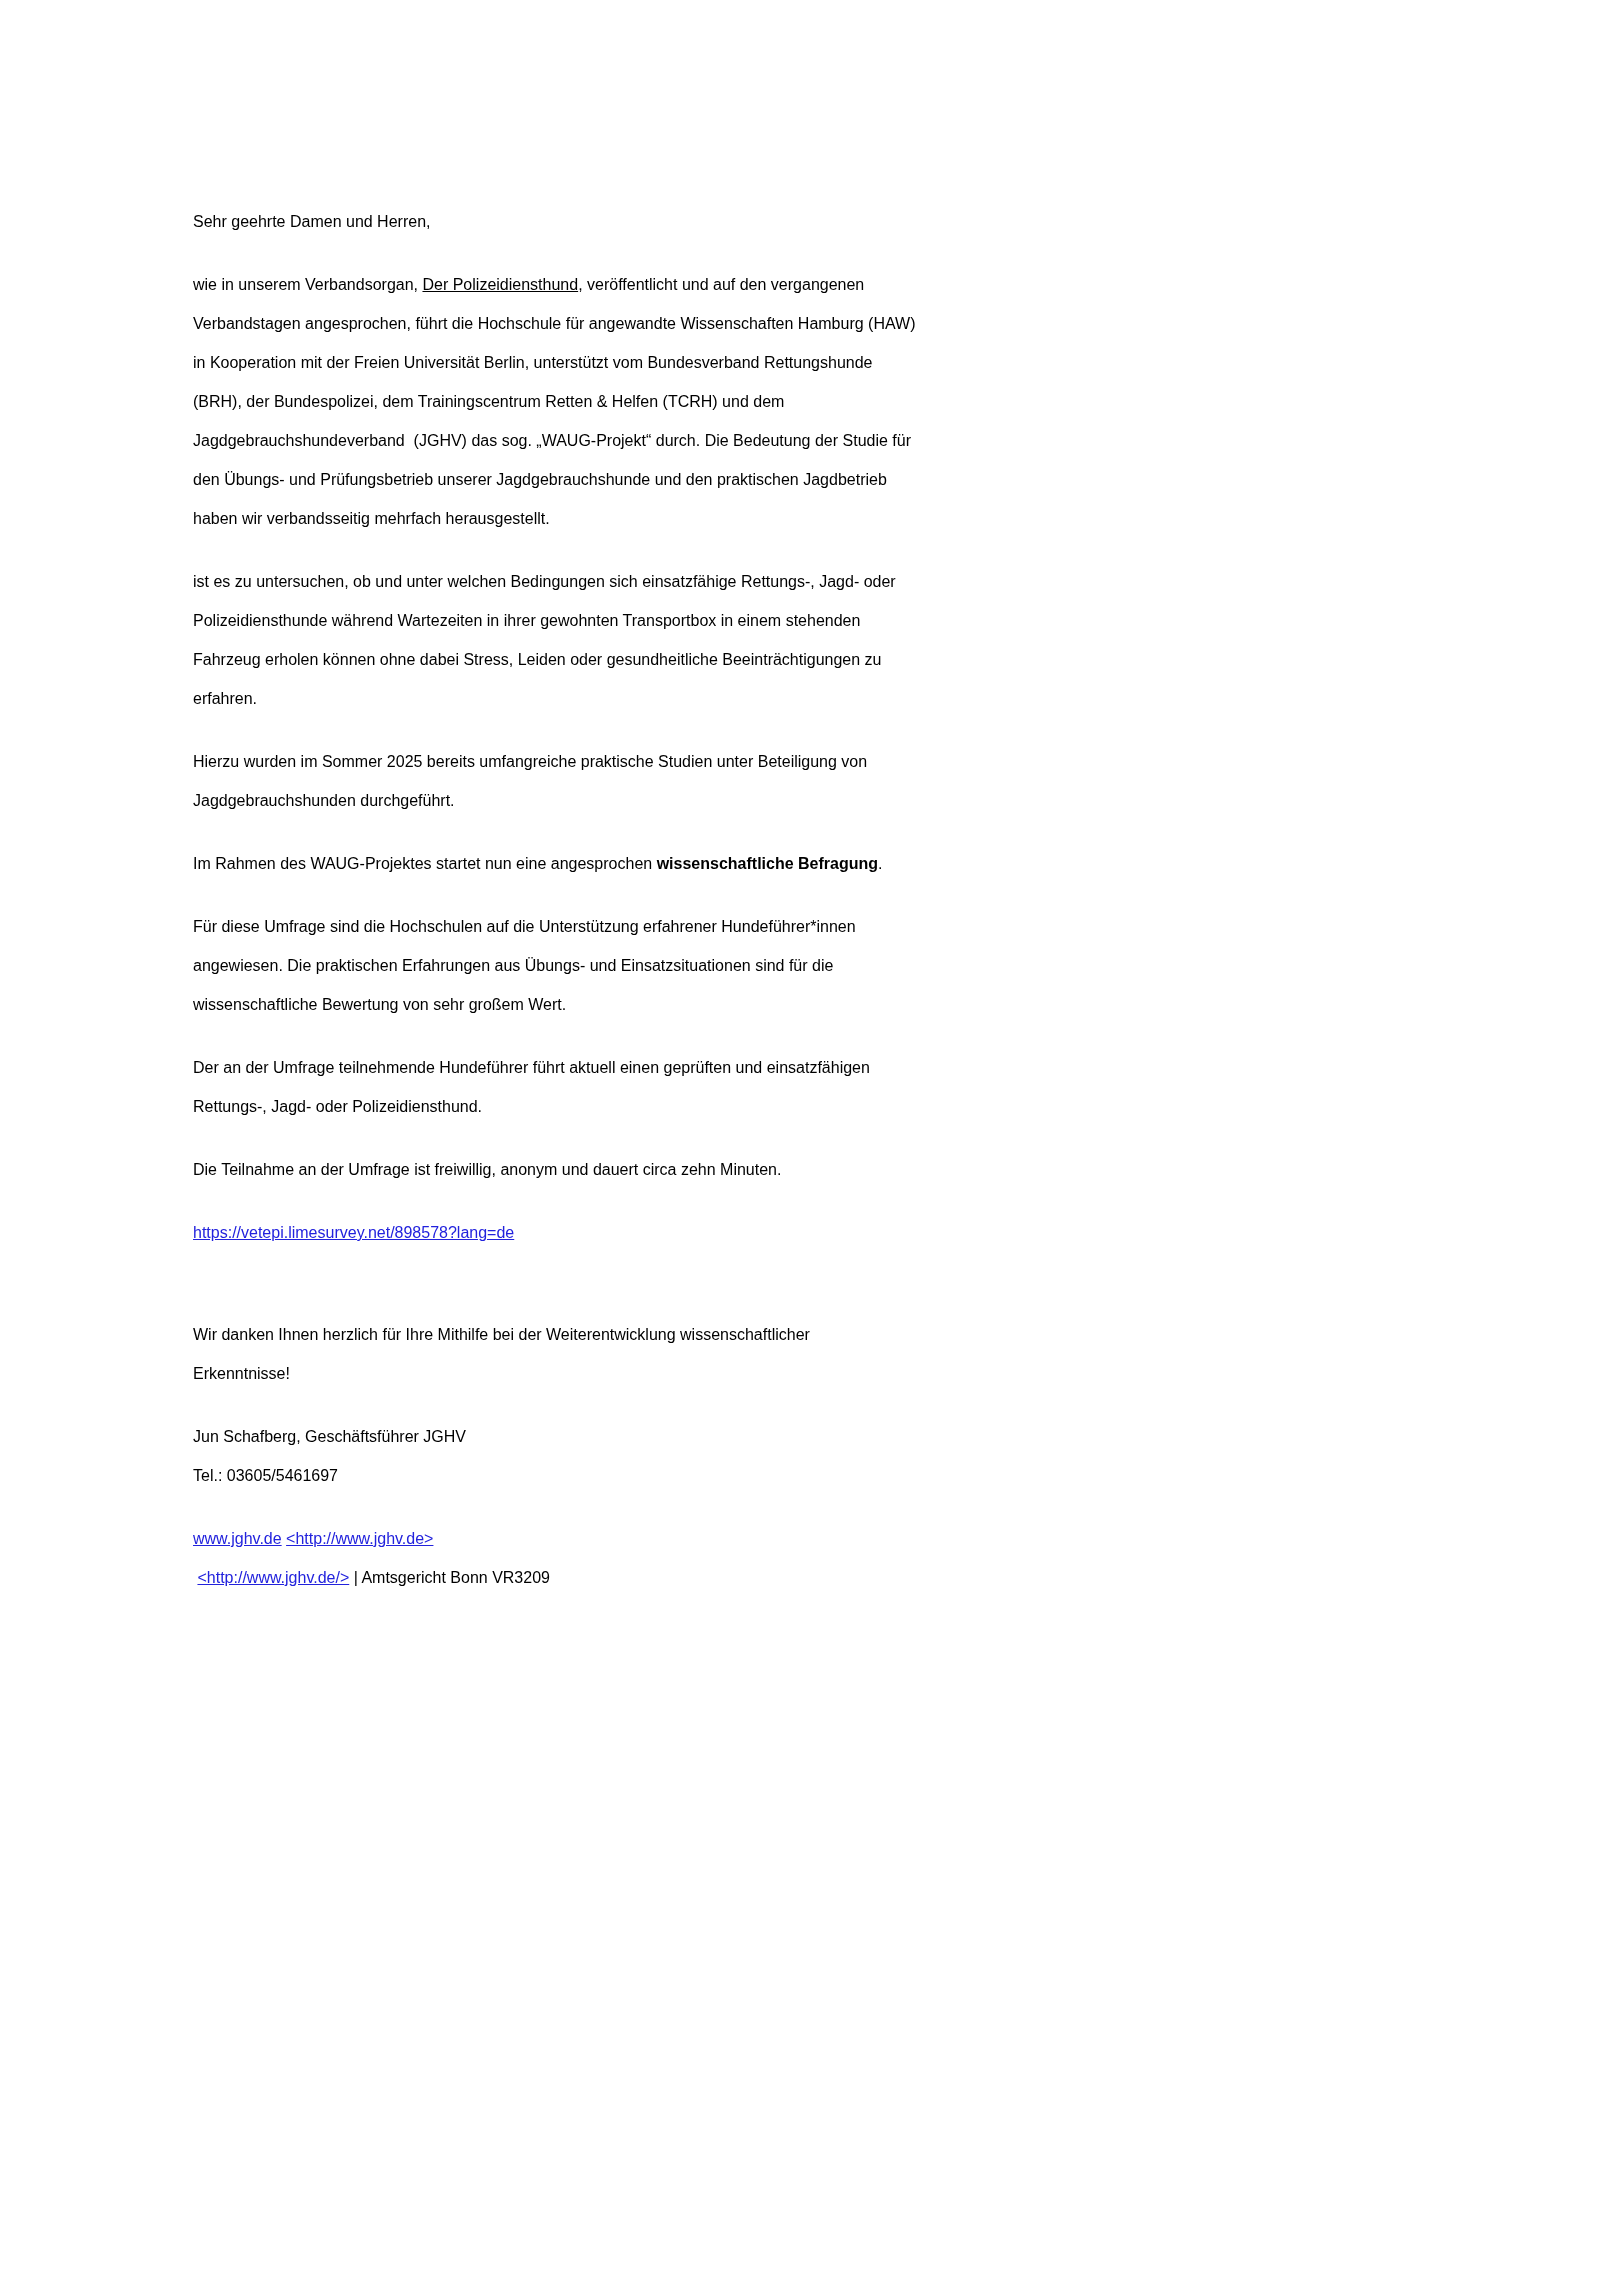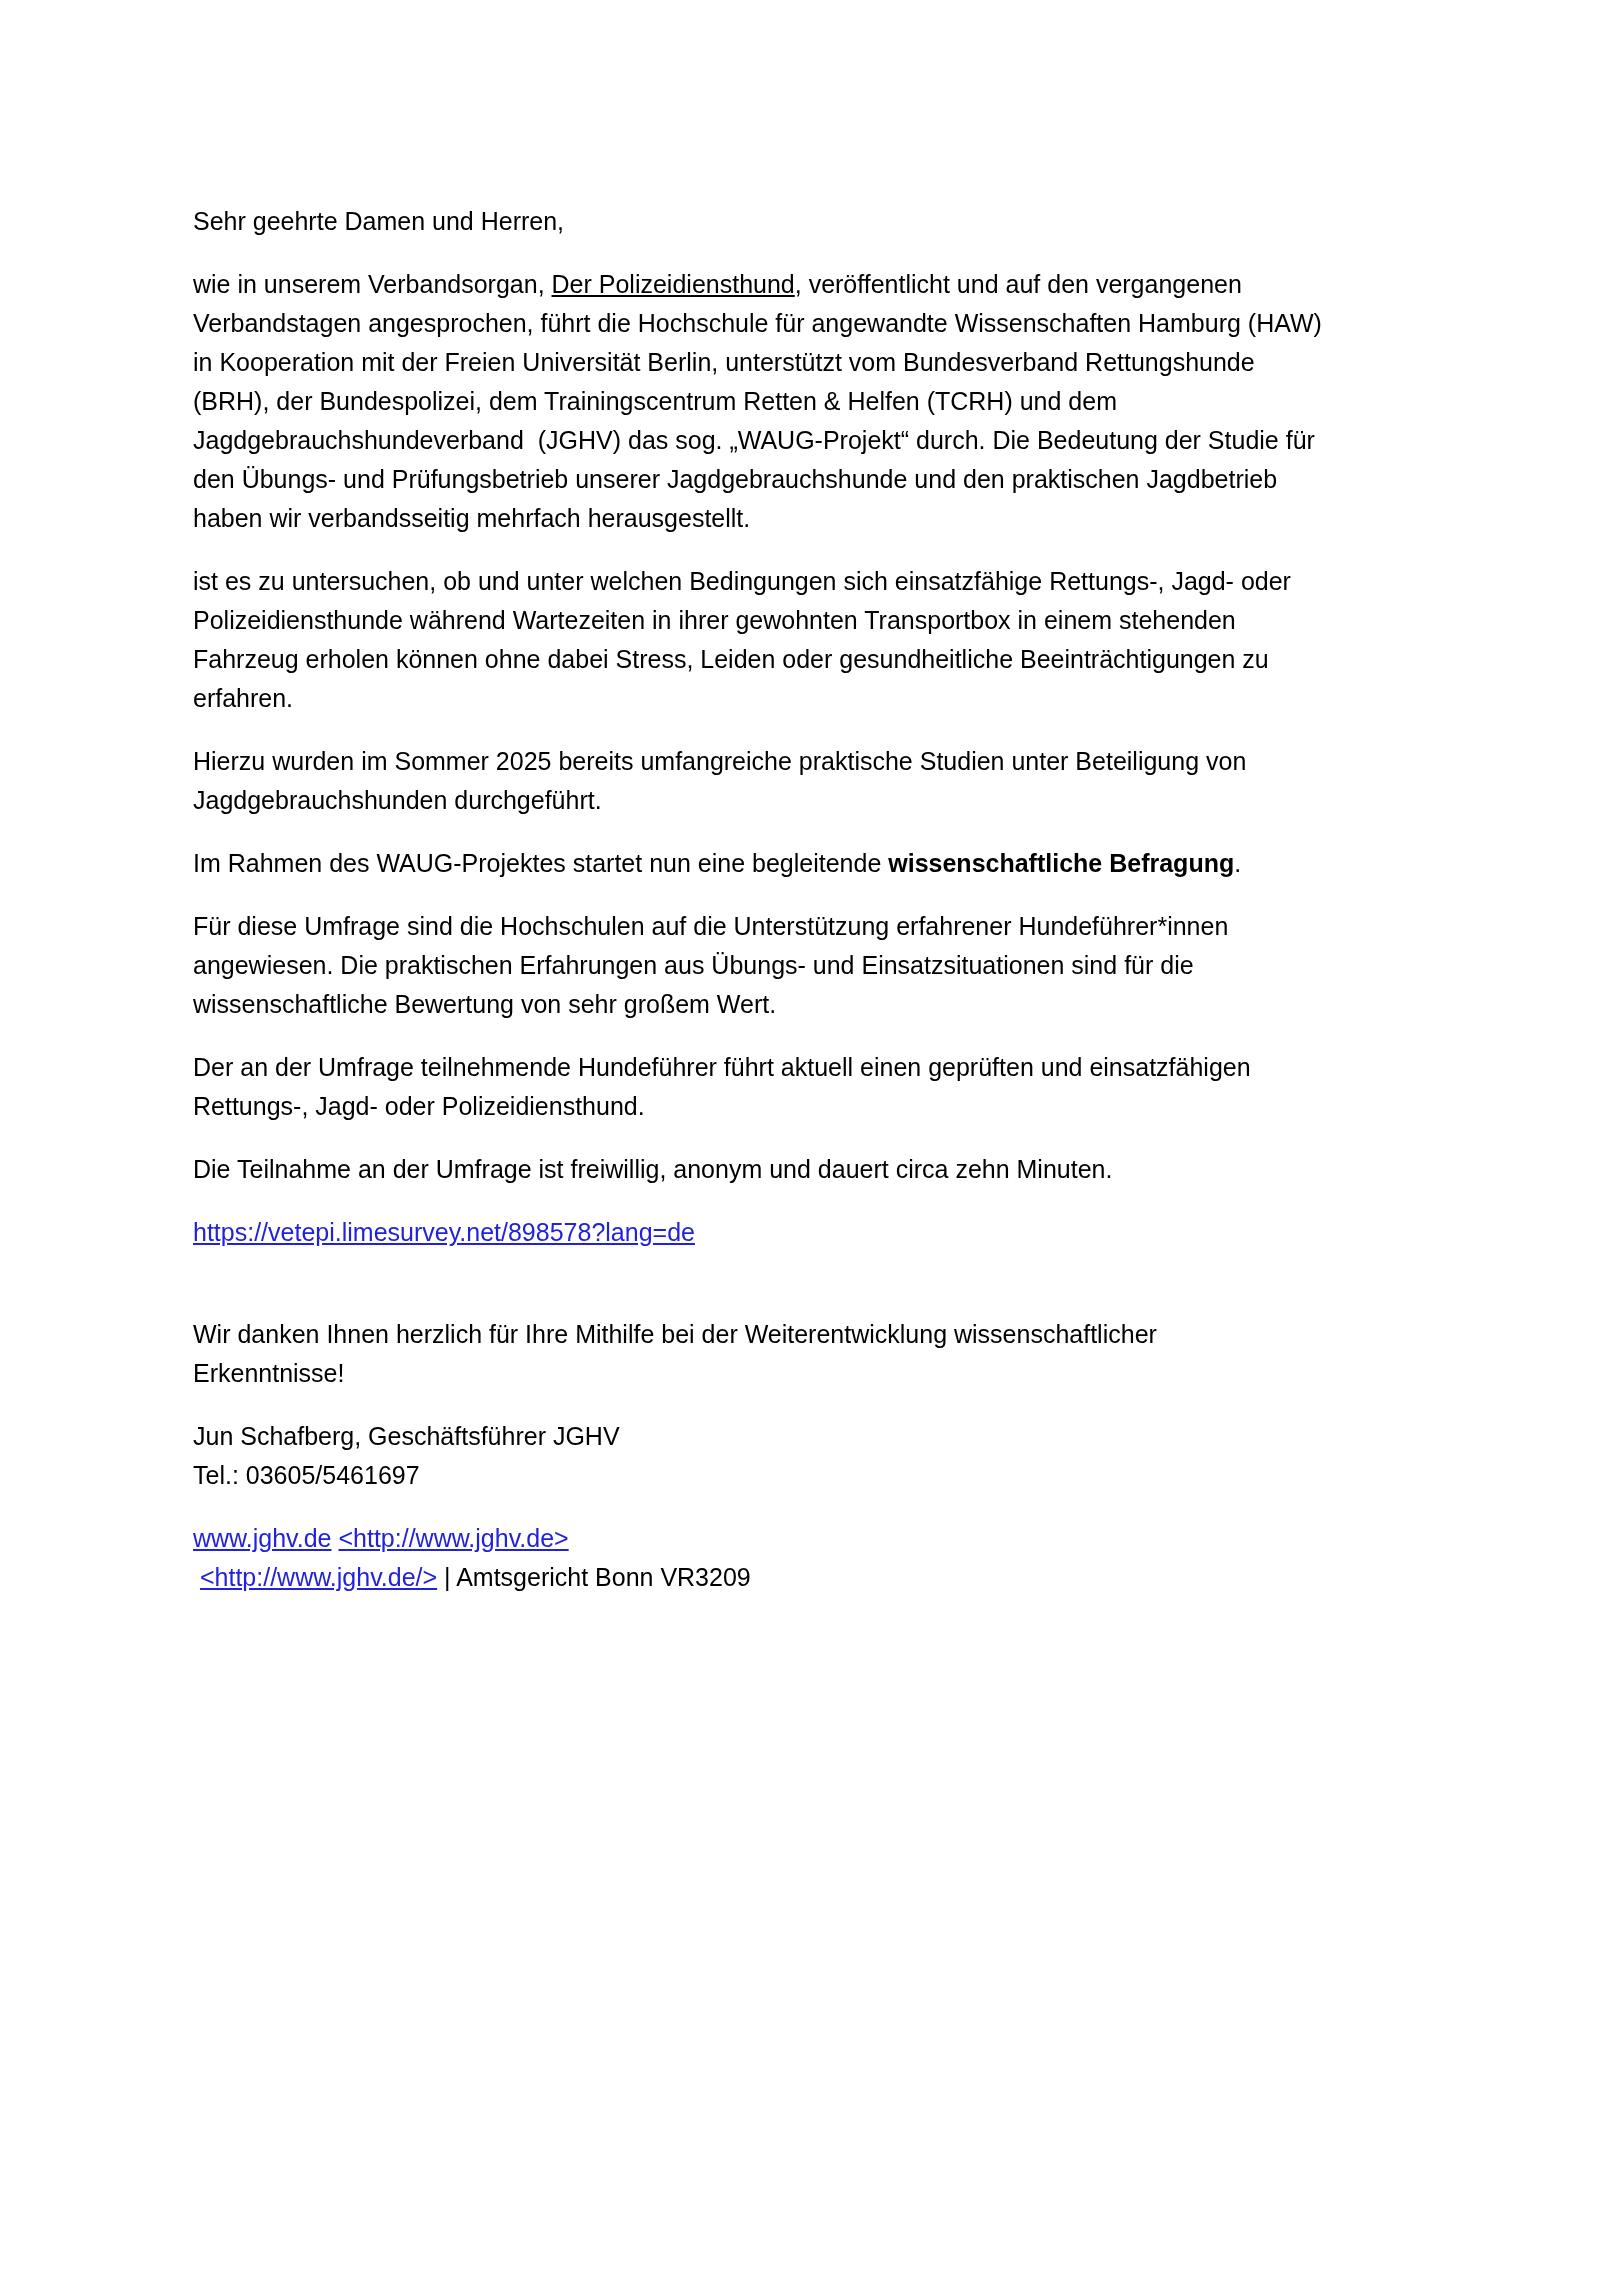--- a/index.html
+++ b/index.html
@@ -14,21 +14,21 @@
     background: #ffffff;
     color: #000000;
     font-family: "Liberation Sans", sans-serif;
     overflow: hidden;
   }
   .content {
     position: absolute;
     left: 193px;
     top: 202px;
     width: 1254px;
-    font-size: 25px;
+    font-size: 16px;
     line-height: 39px;
   }
   .para {
     margin: 0 0 24px 0;
     white-space: pre-wrap;
   }
   .heading { font-weight: bold; }
   .mt-section { margin-top: 87px; }
   .mt-sub { margin-top: 63px; }
   .u { text-decoration: underline; }
@@ -58,21 +58,21 @@
 
 
     <p class="para">ist es zu untersuchen, ob und unter welchen Bedingungen sich einsatzfähige Rettungs-, Jagd- oder
 Polizeidiensthunde während Wartezeiten in ihrer gewohnten Transportbox in einem stehenden
 Fahrzeug erholen können ohne dabei Stress, Leiden oder gesundheitliche Beeinträchtigungen zu
 erfahren.</p>
 
     <p class="para">Hierzu wurden im Sommer 2025 bereits umfangreiche praktische Studien unter Beteiligung von
 Jagdgebrauchshunden durchgeführt.</p>
 
-    <p class="para"><span>Im Rahmen des WAUG-Projektes startet nun eine begleitende </span><span class="b">wissenschaftliche Befragung</span><span>.</span></p>
+    <p class="para"><span>Im Rahmen des WAUG-Projektes startet nun eine angesprochen </span><span class="b">wissenschaftliche Befragung</span><span>.</span></p>
 
     <p class="para">Für diese Umfrage sind die Hochschulen auf die Unterstützung erfahrener Hundeführer*innen
 angewiesen. Die praktischen Erfahrungen aus Übungs- und Einsatzsituationen sind für die
 wissenschaftliche Bewertung von sehr großem Wert.</p>
 
 
     <p class="para">Der an der Umfrage teilnehmende Hundeführer führt aktuell einen geprüften und einsatzfähigen
 Rettungs-, Jagd- oder Polizeidiensthund.</p>
 
     <p class="para">Die Teilnahme an der Umfrage ist freiwillig, anonym und dauert circa zehn Minuten.</p>

